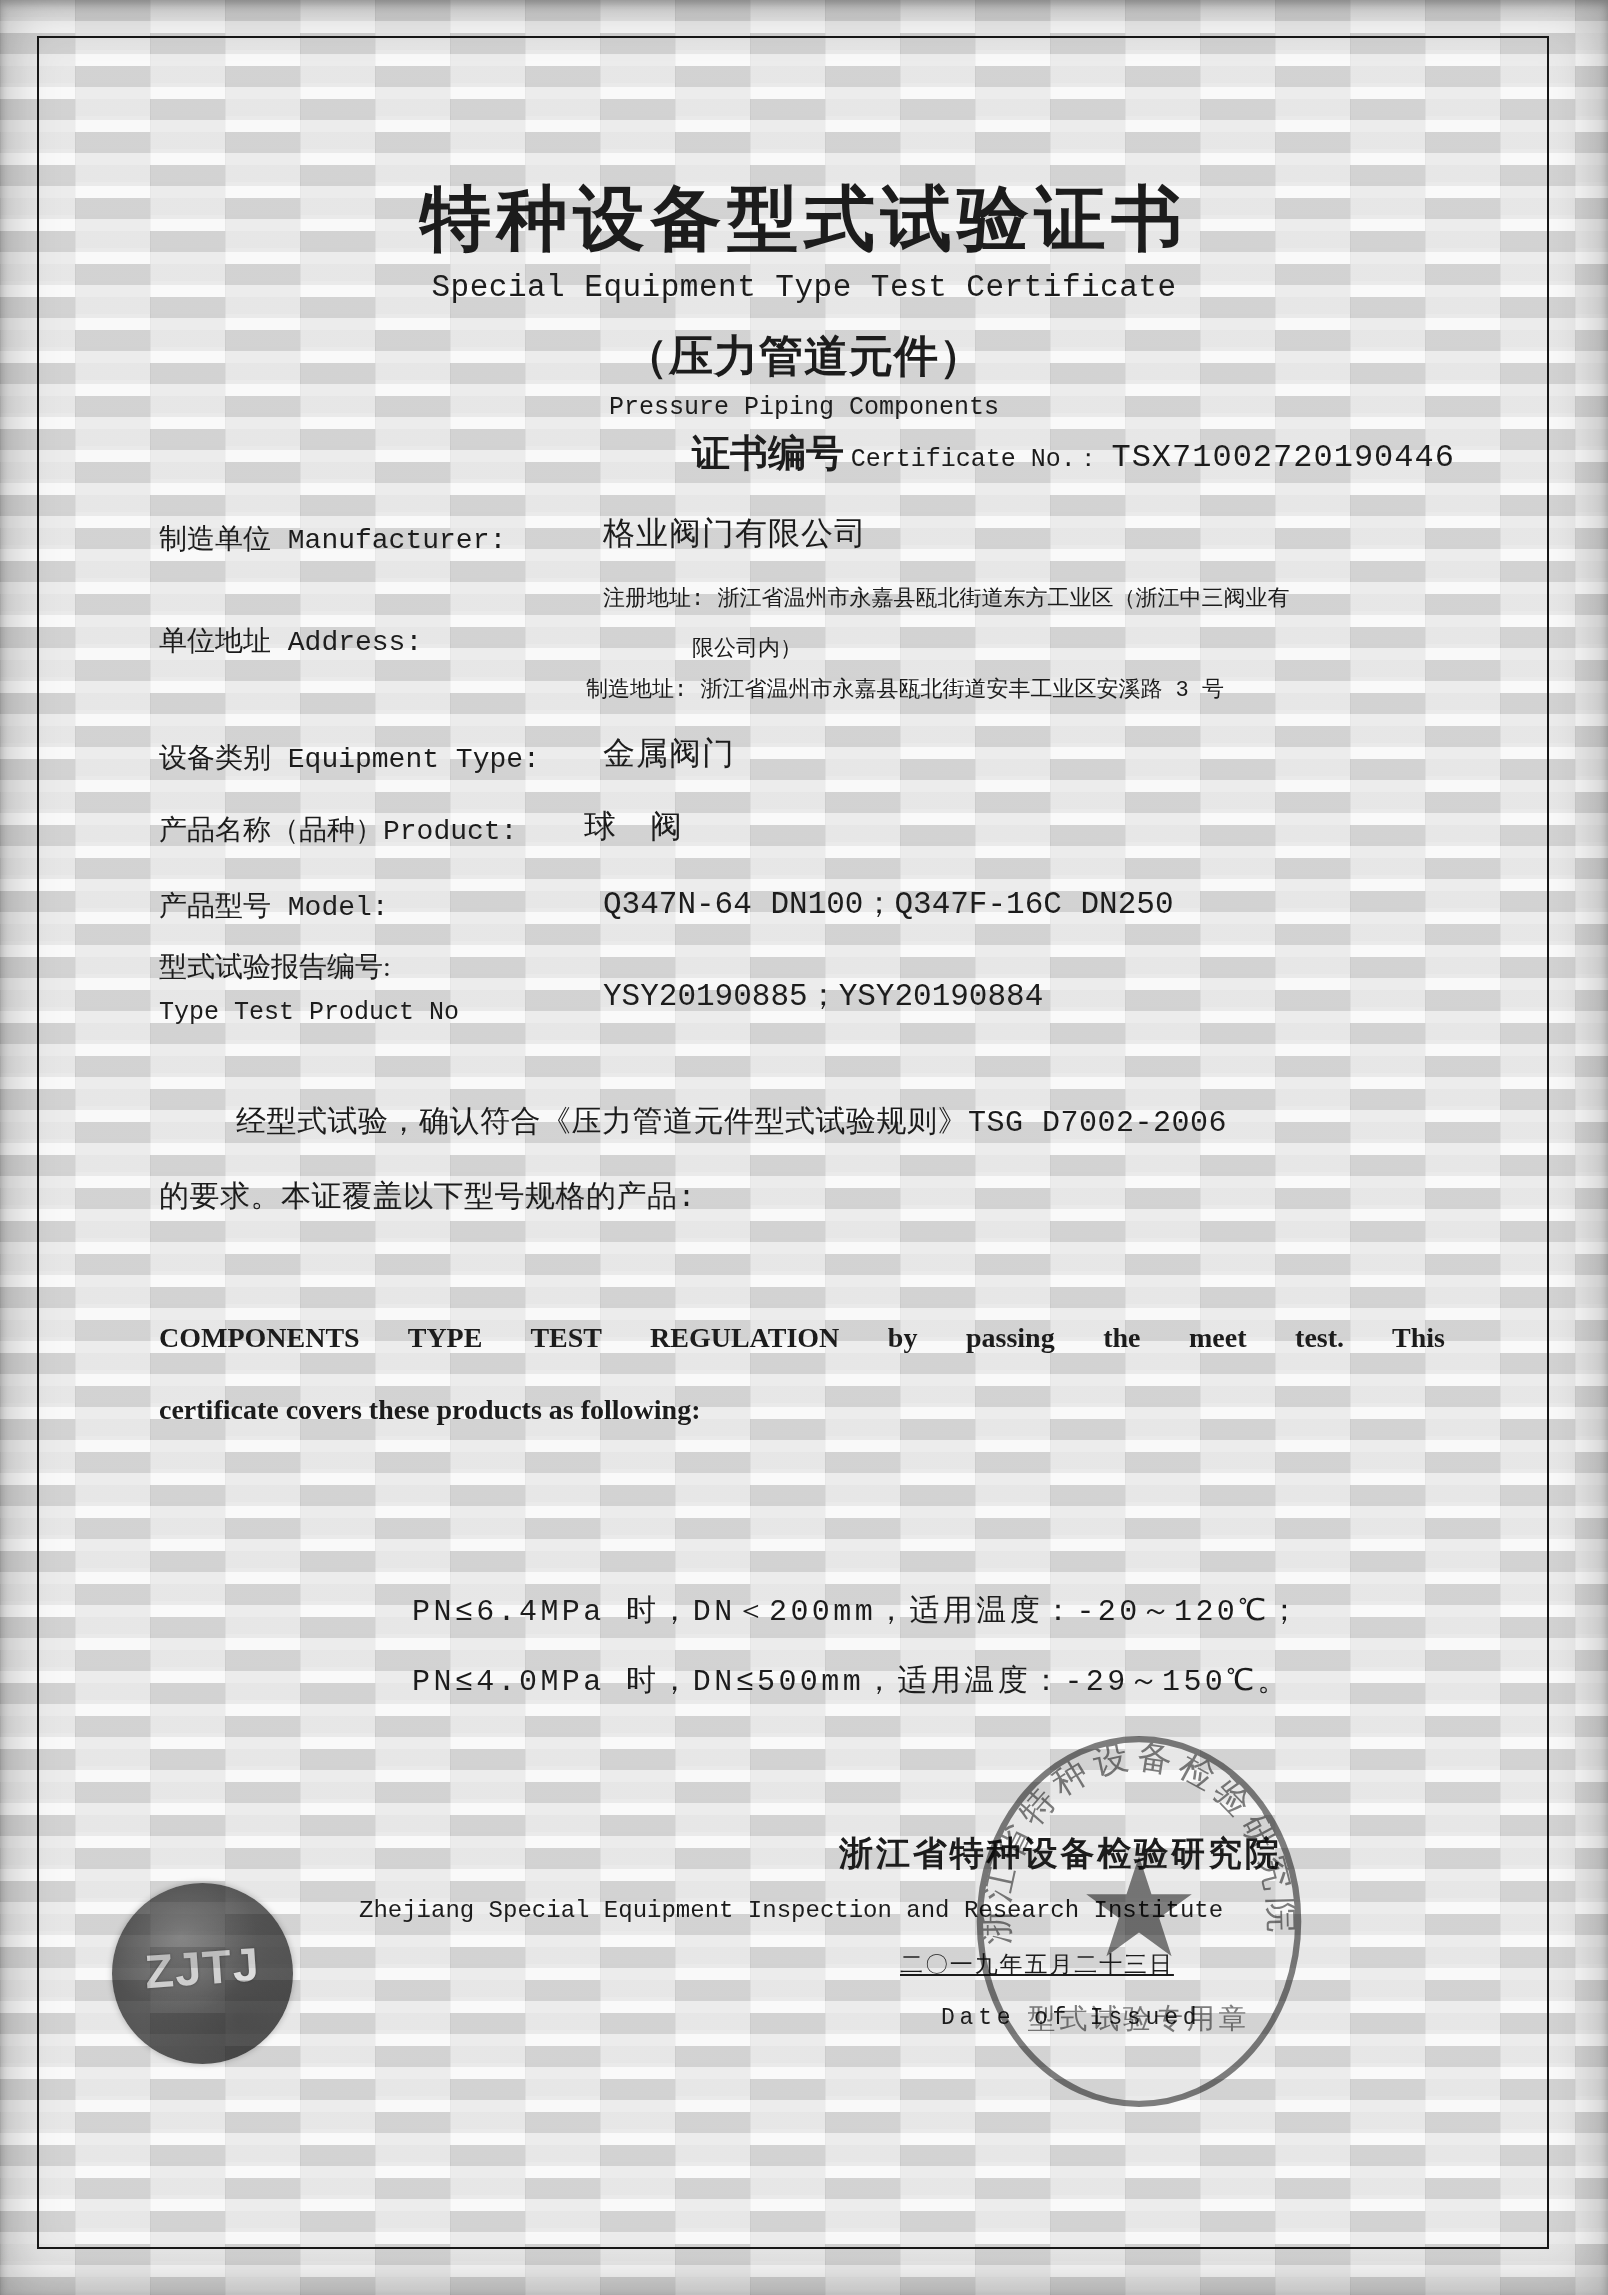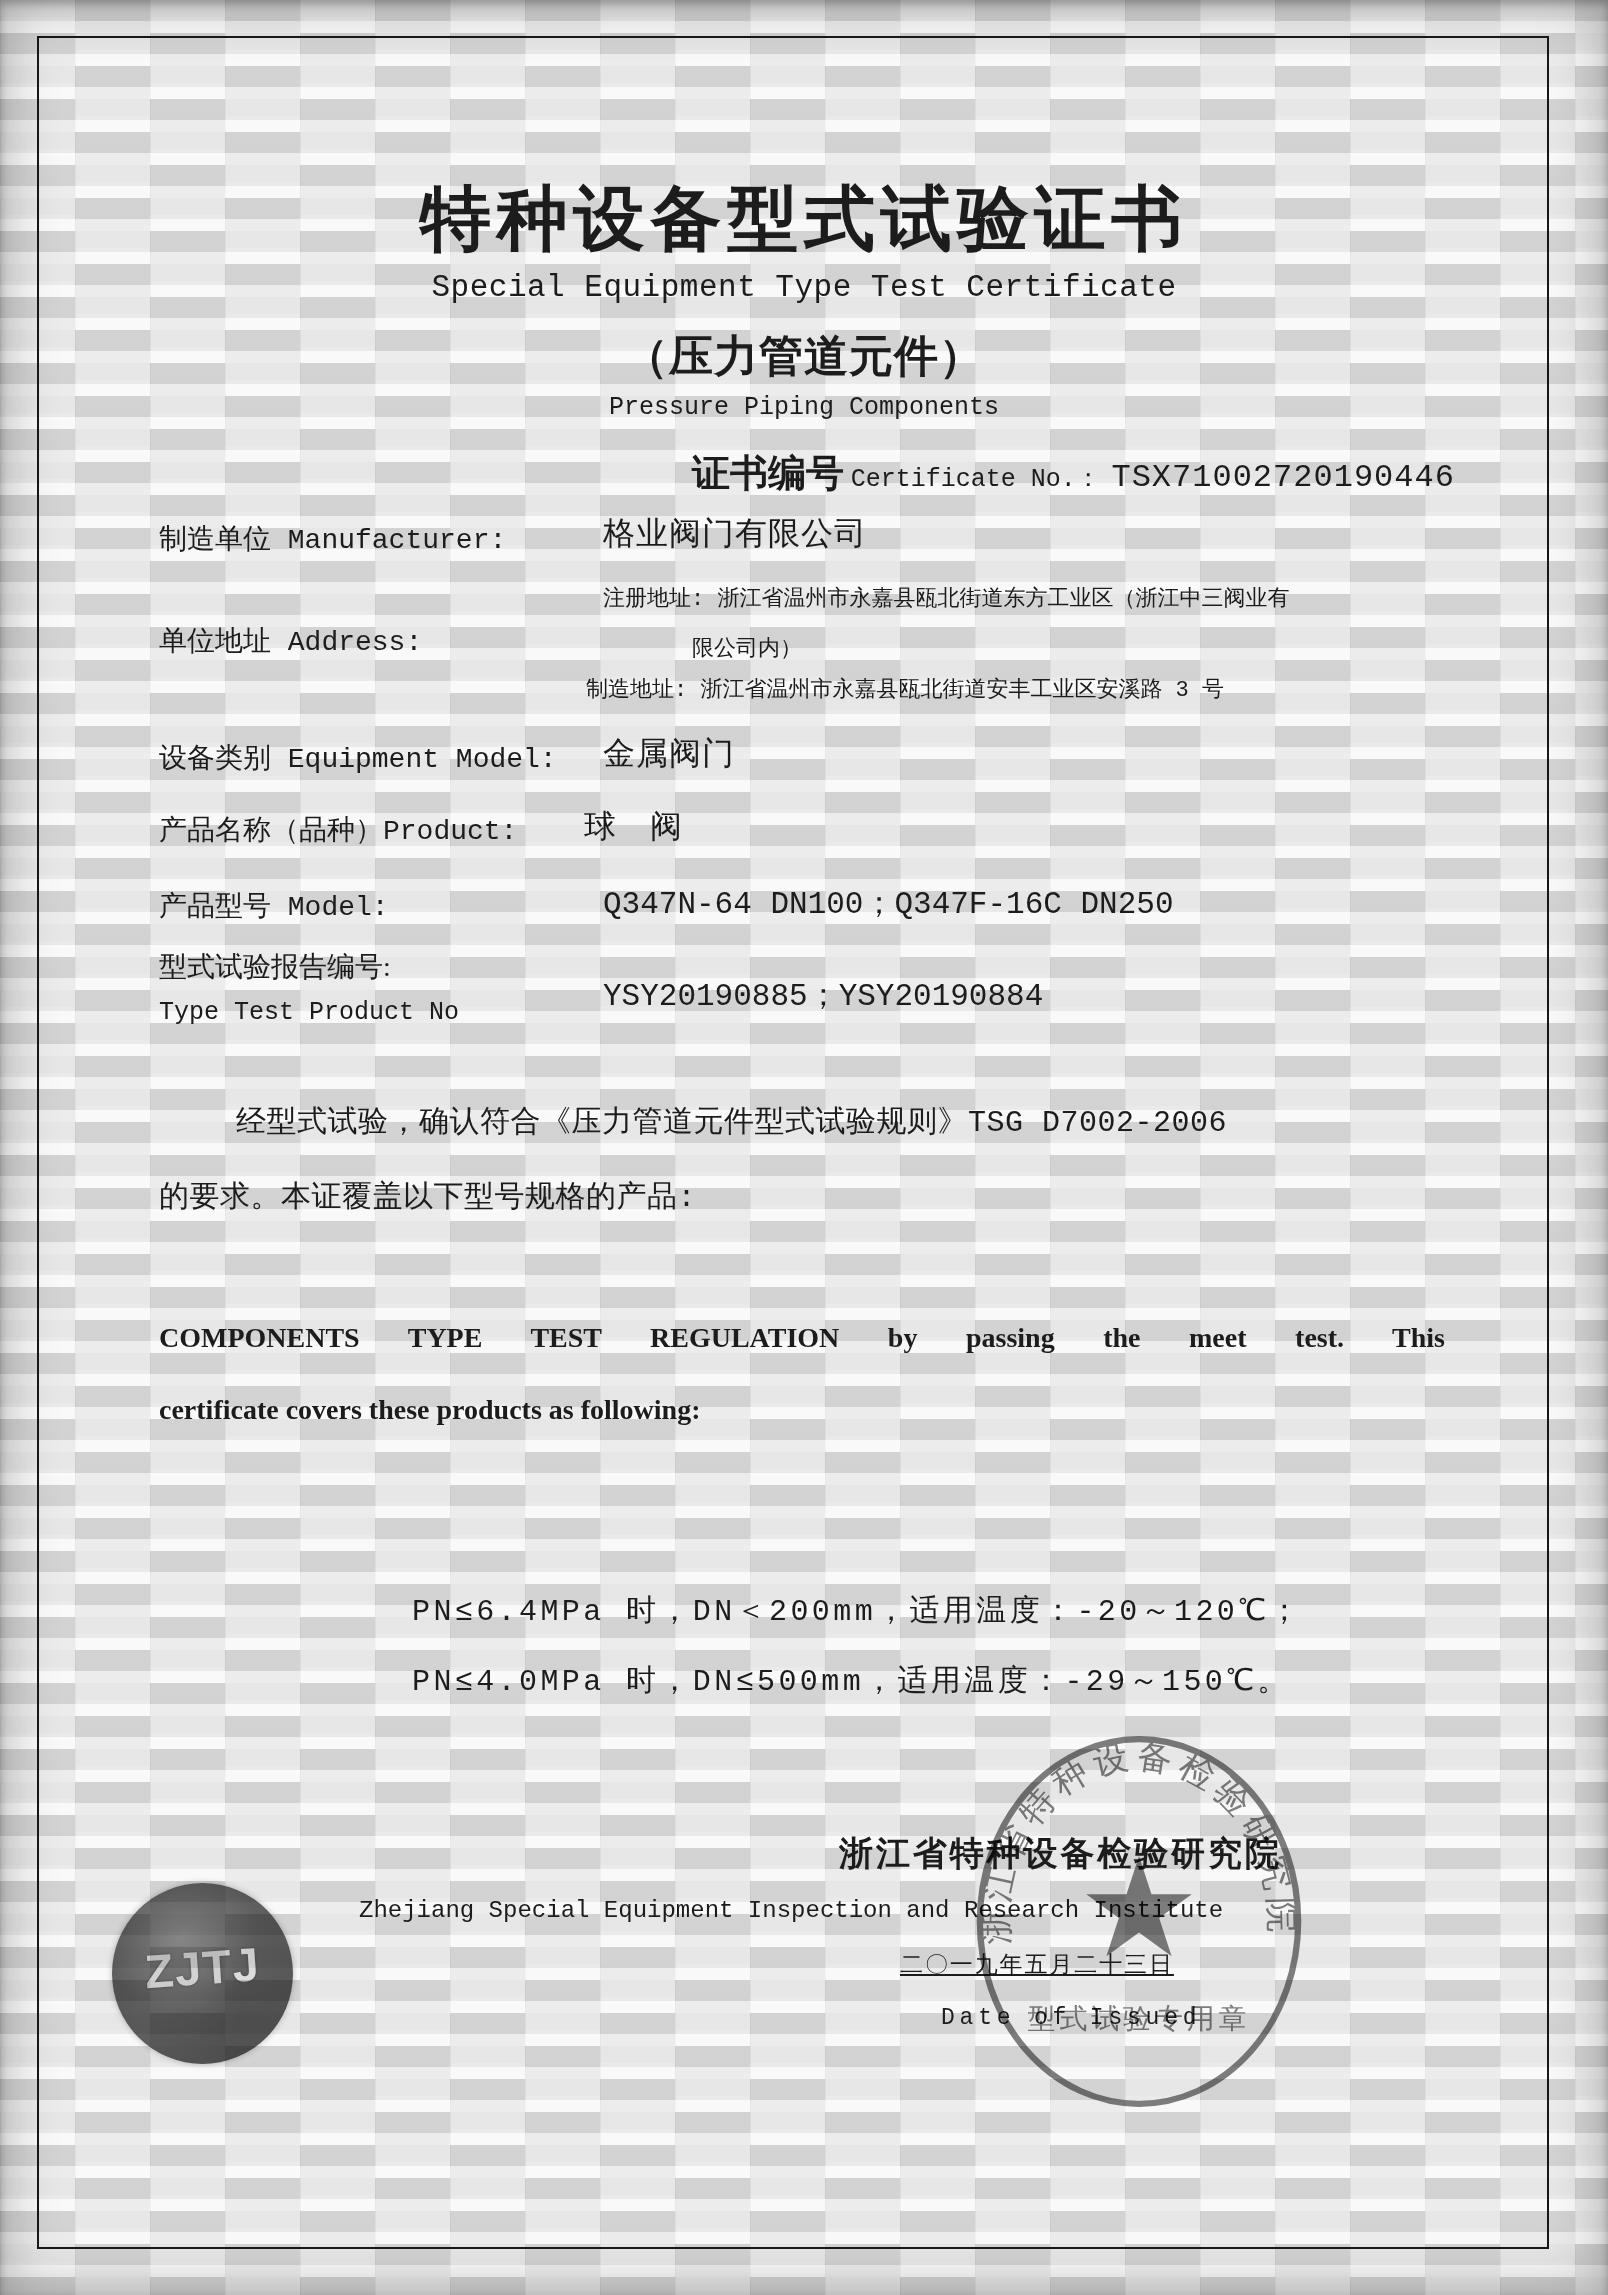--- a/index.html
+++ b/index.html
@@ -25,21 +25,21 @@
   .mono{font-family:"Liberation Mono","DejaVu Sans Mono",monospace;}
   .serif{font-family:"Liberation Serif","DejaVu Serif",serif;}
   .abs{position:absolute;white-space:nowrap;}
   .center{left:0;width:100%;text-align:center;}
 
   .title-zh{top:172px;font-size:71px;font-weight:700;letter-spacing:5.8px;}
   .title-en{top:270px;font-size:31px;letter-spacing:0.5px;}
   .title-sub-zh{top:327px;font-size:44px;font-weight:600;letter-spacing:1px;}
   .title-sub-en{top:393px;font-size:25px;}
 
-  .cert-line{top:448px;left:692px;display:flex;align-items:baseline;}
+  .cert-line{top:428px;left:692px;display:flex;align-items:baseline;}
   .cert-zh{font-size:38px;font-weight:600;}
   .cert-en{font-size:25px;margin-left:6.8px;}
   .cert-no{font-size:32px;margin-left:10.6px;letter-spacing:1px;}
 
   .lbl{font-size:28px;font-family:"Liberation Mono","DejaVu Sans Mono",monospace;}
   .val{font-size:32px;letter-spacing:1px;}
   .addr{font-size:22px;font-family:"Liberation Mono","DejaVu Sans Mono",monospace;}
   .valmono{font-size:31px;font-family:"Liberation Mono","DejaVu Sans Mono",monospace;}
 
   .p-zh{font-size:30px;letter-spacing:0.5px;font-family:"Liberation Mono","DejaVu Sans Mono",serif;}
@@ -89,21 +89,21 @@
   </div>
 
   <div class="abs lbl" style="left:159px;top:520px;">制造单位 Manufacturer:</div>
   <div class="abs val" style="left:603px;top:512px;">格业阀门有限公司</div>
 
   <div class="abs addr" style="left:603px;top:583px;">注册地址: 浙江省温州市永嘉县瓯北街道东方工业区（浙江中三阀业有</div>
   <div class="abs lbl" style="left:159px;top:622px;">单位地址 Address:</div>
   <div class="abs addr" style="left:692px;top:633px;">限公司内）</div>
   <div class="abs addr" style="left:586px;top:674px;">制造地址: 浙江省温州市永嘉县瓯北街道安丰工业区安溪路 3 号</div>
 
-  <div class="abs lbl" style="left:159px;top:739px;">设备类别 Equipment Model:</div>
+  <div class="abs lbl" style="left:159px;top:739px;">设备类别 Equipment Type:</div>
   <div class="abs val" style="left:603px;top:732px;">金属阀门</div>
 
   <div class="abs lbl" style="left:159px;top:811px;">产品名称（品种）Product:</div>
   <div class="abs val" style="left:576px;top:805px;margin-left:8px;">球　阀</div>
 
   <div class="abs lbl" style="left:159px;top:887px;">产品型号 Model:</div>
   <div class="abs valmono" style="left:603px;top:882px;">Q347N-64 DN100；Q347F-16C DN250</div>
 
   <div class="abs serif" style="left:159px;top:948px;font-size:28px;">型式试验报告编号:</div>
   <div class="abs valmono" style="left:603px;top:974px;">YSY20190885；YSY20190884</div>

